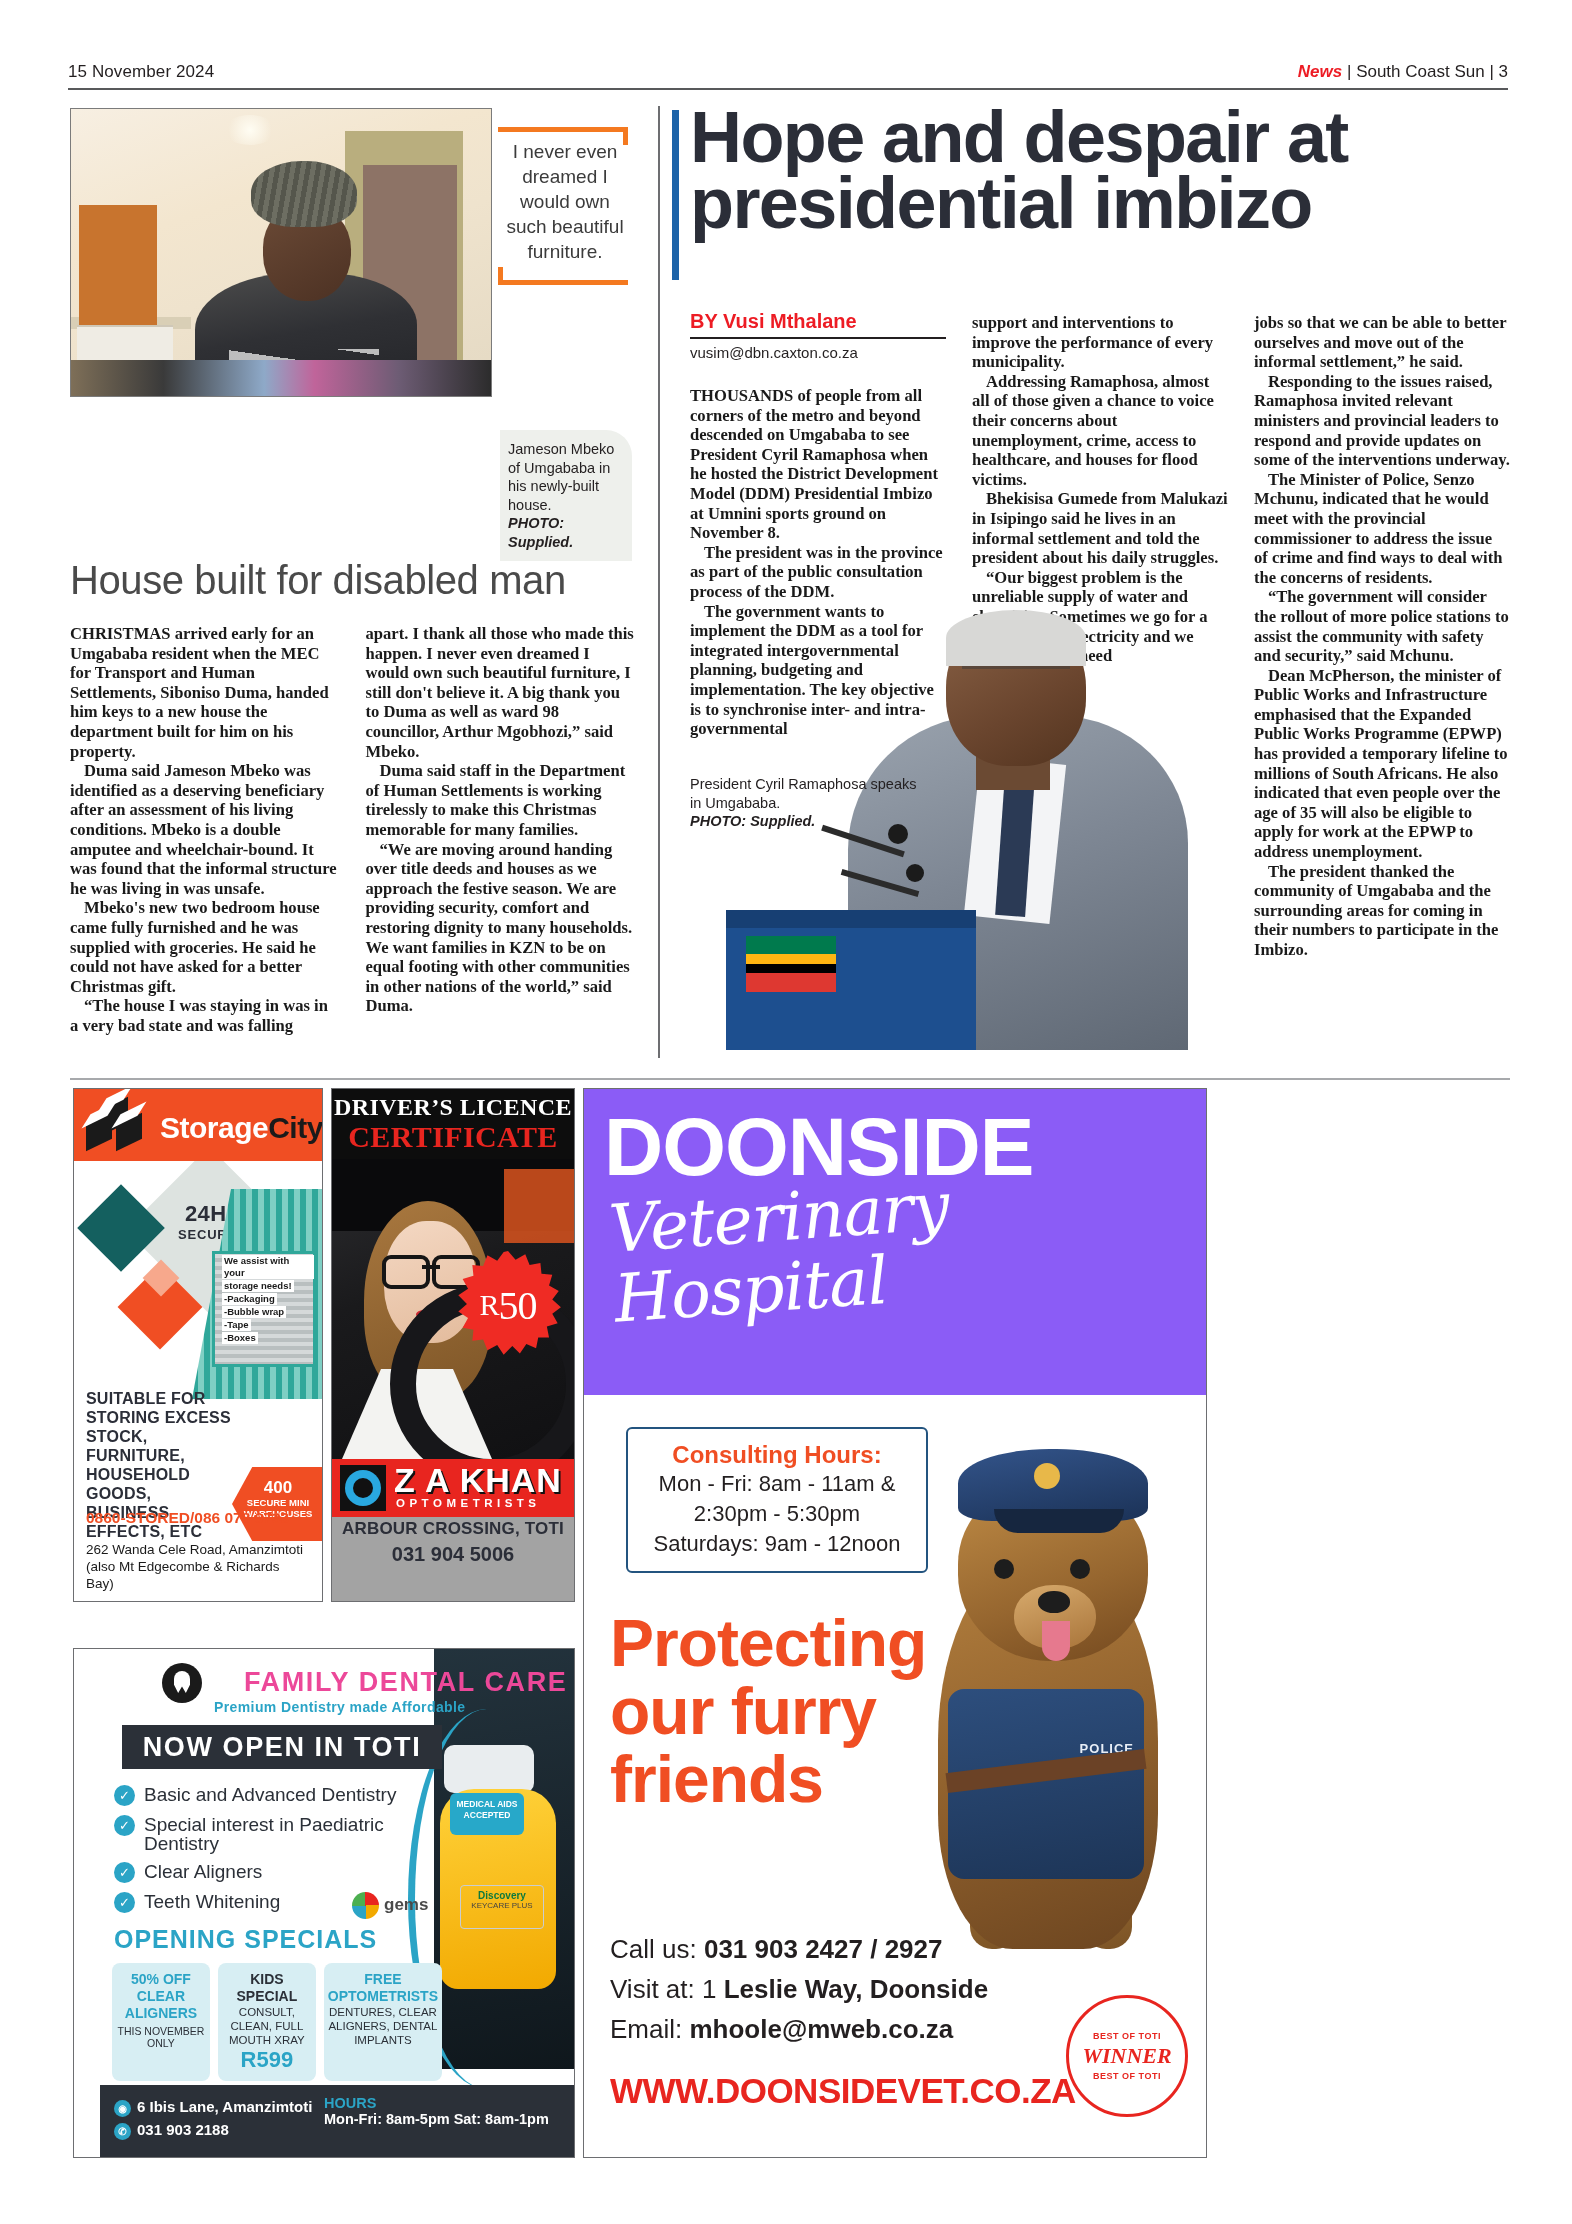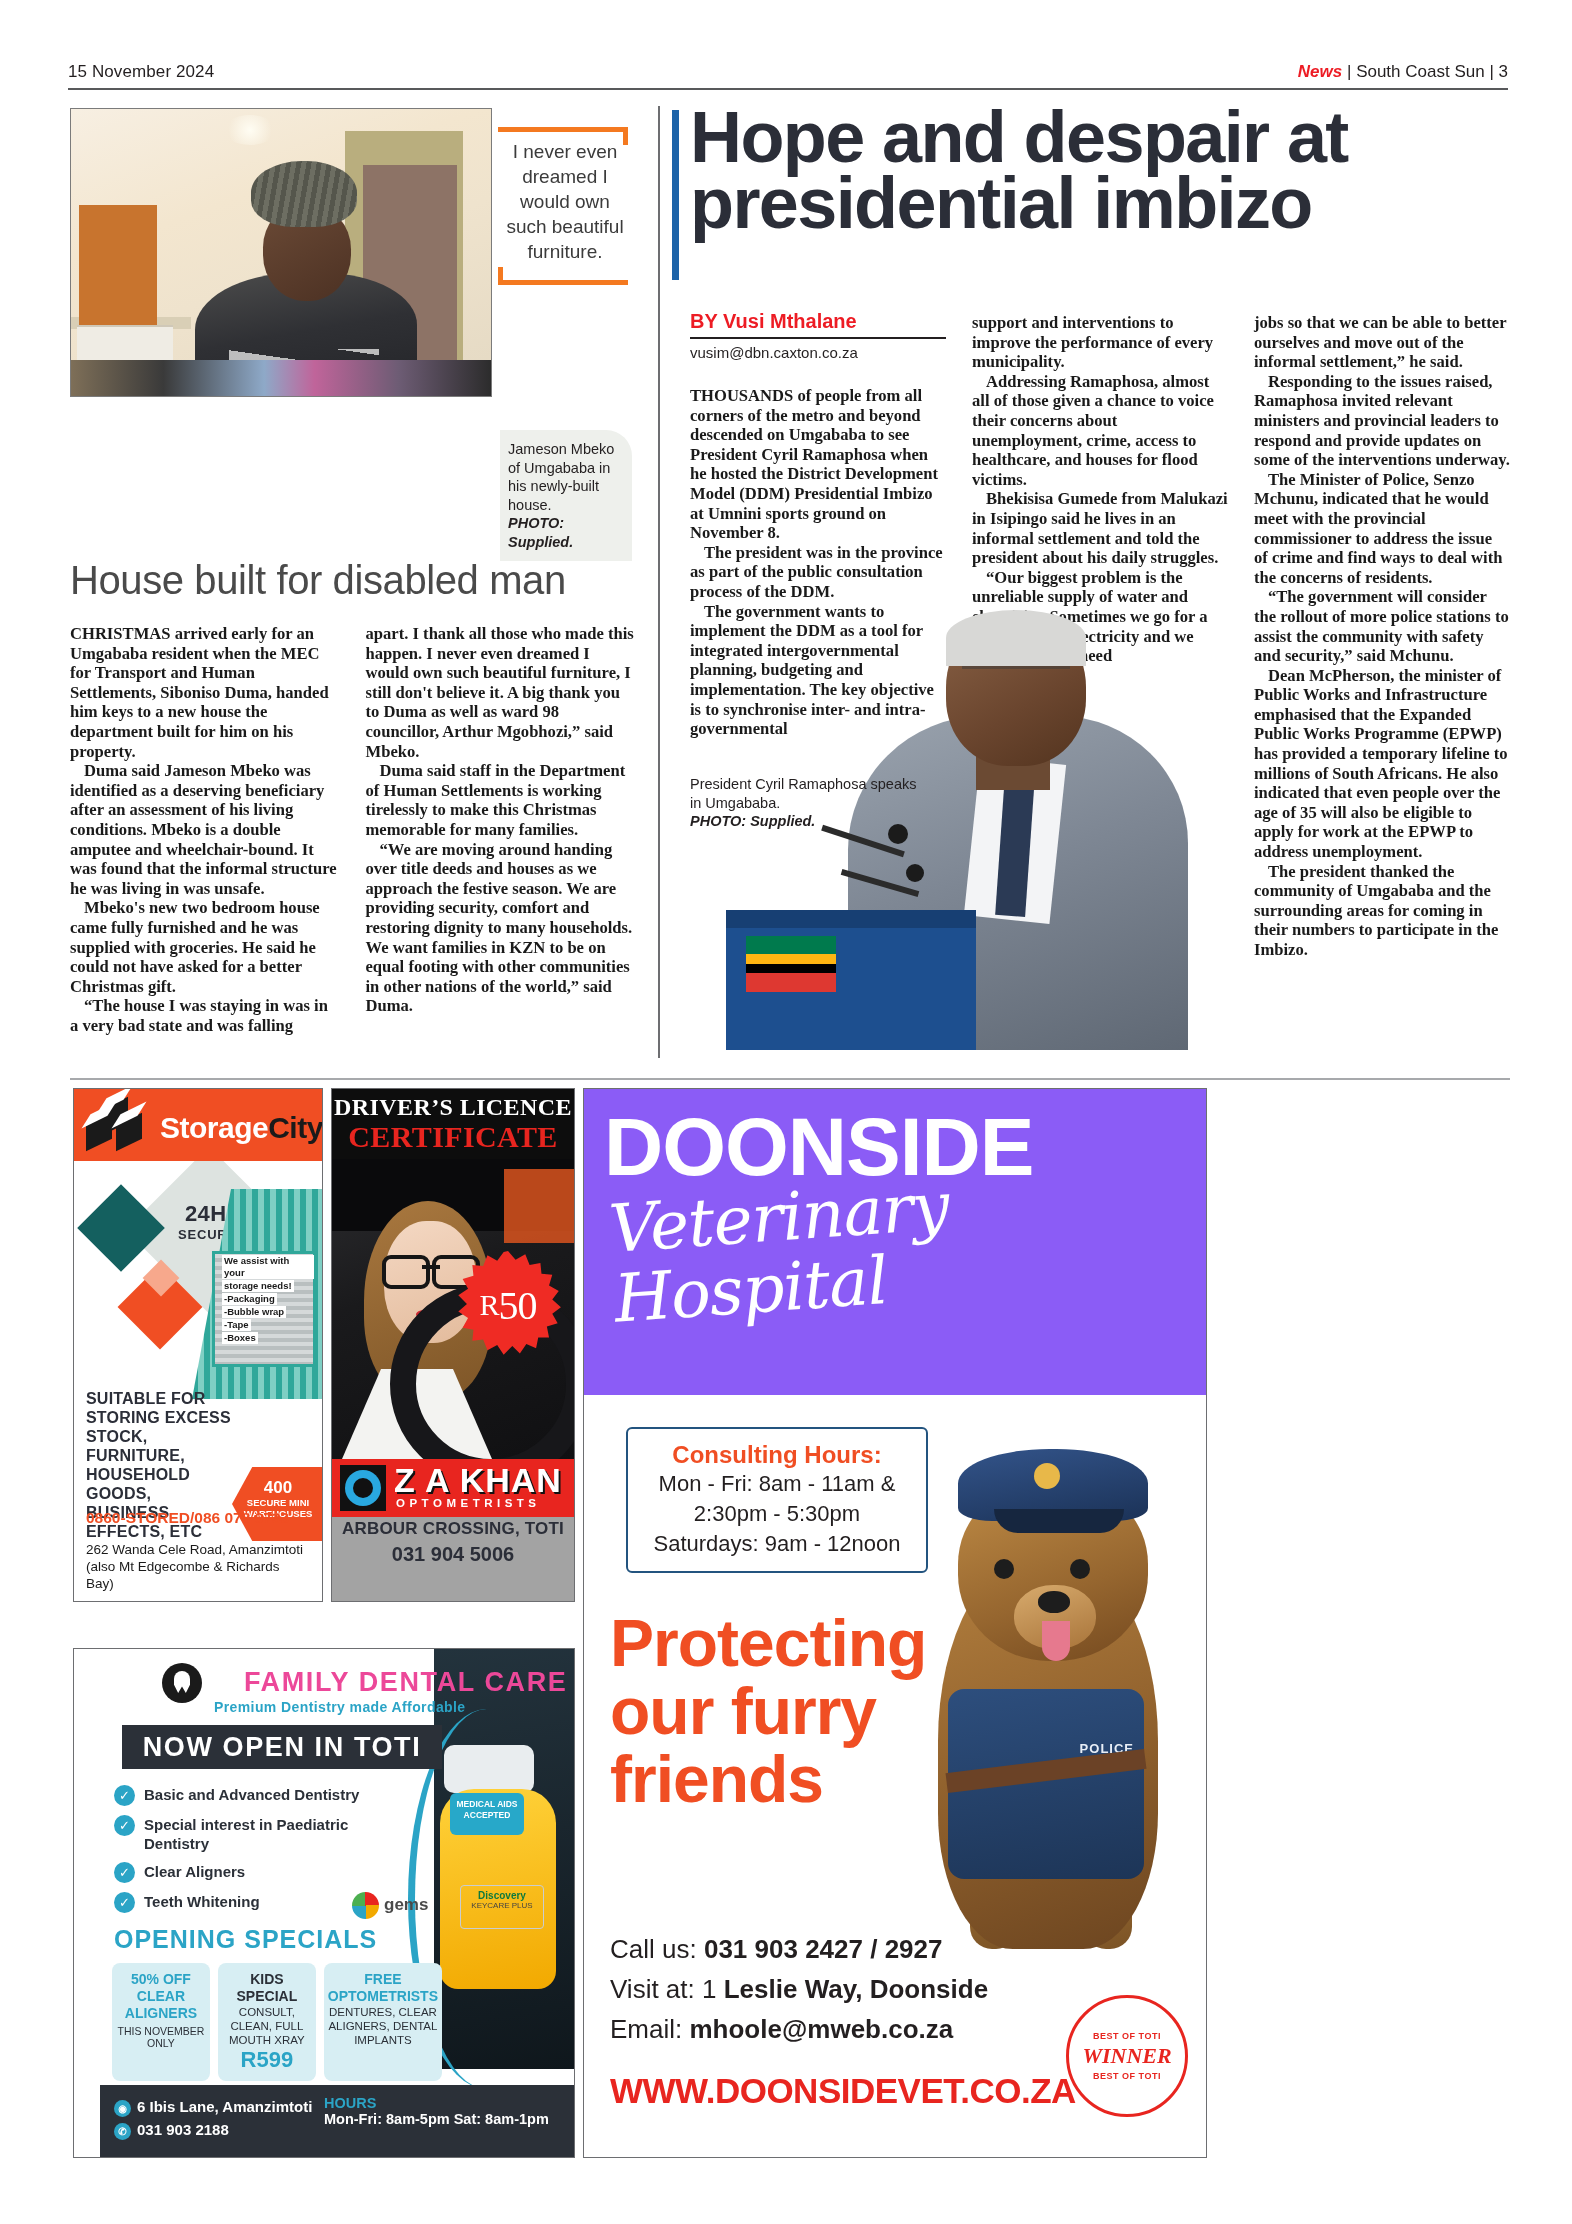--- a/index.html
+++ b/index.html
@@ -259,21 +259,21 @@
   .fd-logo:after{content:"";position:absolute;left:12px;top:8px;width:16px;height:22px;background:#fff;
     border-radius:8px 8px 3px 3px;clip-path:polygon(0 0,100% 0,100% 62%,74% 100%,50% 70%,26% 100%,0 62%);}
   .fd-title{position:absolute;left:138px;top:18px;font-size:27px;font-weight:bold;color:#ec4899;letter-spacing:1.6px;margin-left:32px;}
   .fd-sub{position:absolute;left:140px;top:50px;font-size:14px;font-weight:bold;color:#2ba4c6;letter-spacing:.4px;}
   .fd-open{position:absolute;left:48px;top:76px;width:320px;height:44px;background:#2b3038;
     color:#fff;font-size:27px;font-weight:bold;letter-spacing:1.6px;text-align:center;line-height:44px;}
   .fd-list{position:absolute;left:40px;top:136px;width:290px;}
   .fd-item{display:flex;align-items:flex-start;margin-bottom:9px;}
   .fd-check{flex:0 0 auto;width:21px;height:21px;border-radius:50%;background:#2ba4c6;color:#fff;
     font-size:13px;line-height:21px;text-align:center;margin-right:9px;}
-  .fd-item span.lbl{font-size:15px;font-weight:bold;color:#2b3038;line-height:19px;}
+  .fd-item span.lbl{font-size:19px;font-weight:normal;color:#2b3038;line-height:19px;}
   .fd-photo{position:absolute;right:0;top:0;width:140px;height:420px;
     background:linear-gradient(170deg,#23333d 0%,#1a262e 45%,#0f171c 100%);}
   .fd-chair{position:absolute;left:6px;top:140px;width:116px;height:200px;border-radius:34px 34px 18px 18px;
     background:linear-gradient(170deg,#ffd23a,#f2a900);}
   .fd-arm{position:absolute;left:10px;top:96px;width:90px;height:48px;background:#e9edef;border-radius:10px;}
   .fd-swoosh{position:absolute;left:-26px;top:60px;width:150px;height:380px;border-left:7px solid #2ba4c6;
     border-radius:50%;}
   .fd-seals{position:absolute;left:300px;top:140px;width:160px;}
   .fd-medaid{position:absolute;left:76px;top:4px;width:74px;height:42px;background:#27a8c9;border-radius:6px;
     color:#fff;font-size:8.5px;font-weight:bold;text-align:center;line-height:11px;padding-top:6px;box-sizing:border-box;}

